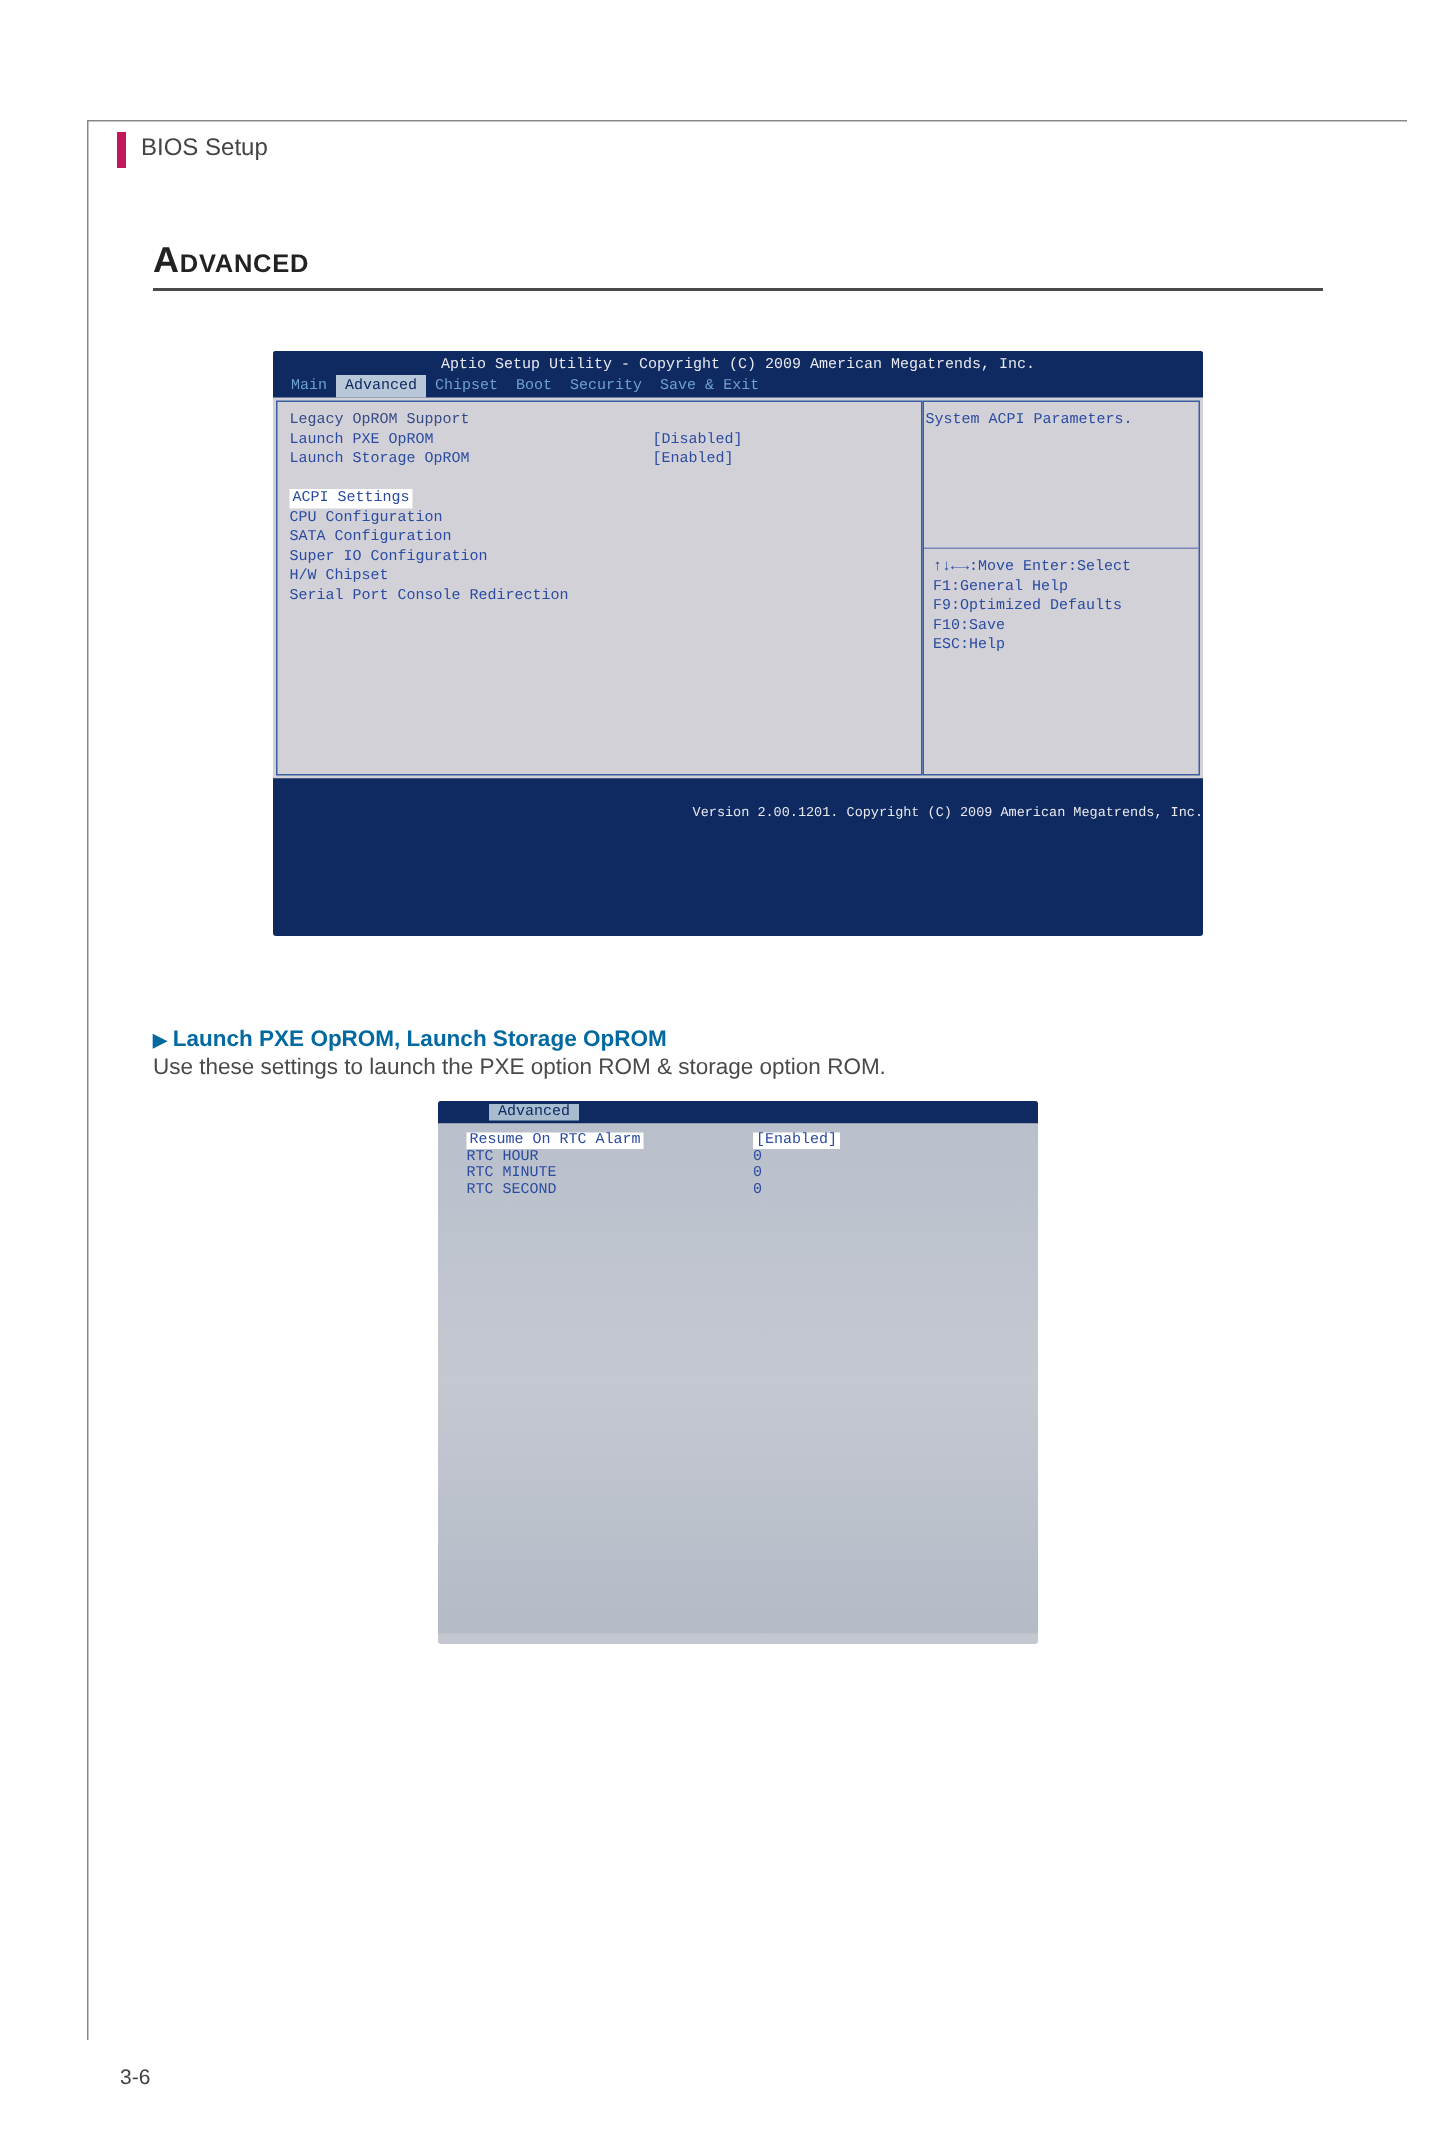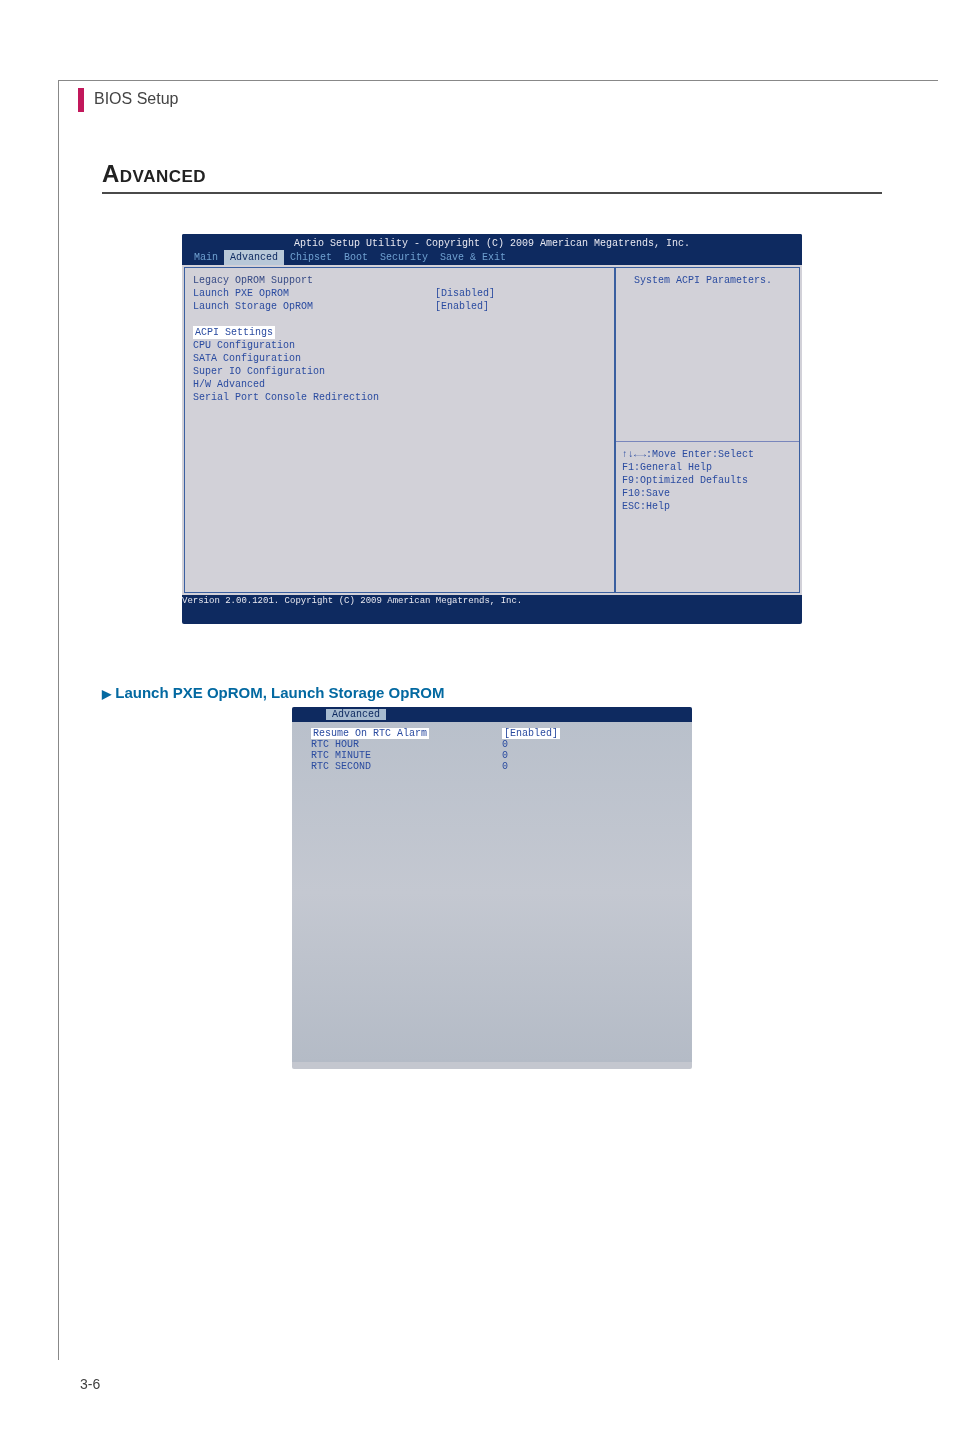--- a/index.html
+++ b/index.html
@@ -89,21 +89,21 @@
     color: #6fa0d0;
     font-family: Liberation Mono, monospace;
   }
   .bios-tabs span { padding: 1px 6px; }
   .bios-tabs .active {
     background: #b8c8d8;
     color: #0e2a60;
   }
   .bios-body {
     display: flex;
-    height: 330px;
+    height: 254px;
     background: #d2d1d8;
   }
   .bios-left {
     flex: 1;
     border: 1px solid #3a5fa0;
     margin: 2px 0 2px 2px;
     padding: 6px 8px;
     color: #2a4ba0;
     position: relative;
   }
@@ -121,35 +121,35 @@
   }
   .bios-right {
     width: 185px;
     border: 1px solid #3a5fa0;
     margin: 2px 2px 2px 0;
     display: flex;
     flex-direction: column;
   }
   .bios-right .desc {
     flex: 1;
-    padding: 6px 18px;
+    padding: 6px 1px;
     color: #2a4ba0;
     border-bottom: 1px solid #7986bc;
   }
   .bios-right .keys {
     padding: 6px 6px;
     color: #2a4ba0;
     height: 150px;
   }
   .bios-bottom {
     background: #0e2a60;
-    text-align: left;
+    text-align: right;
     color: #e8e8f0;
     font-size: 9px;
-    padding: 1px 0;
+    padding: 18px 0;
   }
   .val-col {
     position: absolute;
     left: 250px;
     top: 6px;
     color: #2a4ba0;
   }
 
   
   .tri-heading {
@@ -251,21 +251,21 @@
         <div class="group-title">Legacy OpROM Support</div>
         <div class="row-item">Launch PXE OpROM</div>
         <div class="row-item">Launch Storage OpROM</div>
         <br>
         <div class="highlight-row">
           <span class="highlight">ACPI Settings</span>
         </div>
         <div class="row-item">CPU Configuration</div>
         <div class="row-item">SATA Configuration</div>
         <div class="row-item">Super IO Configuration</div>
-        <div class="row-item">H/W Advanced</div>
+        <div class="row-item">H/W Chipset</div>
         <div class="row-item">Serial Port Console Redirection</div>
 
         <div class="val-col">
           <div>&nbsp;</div>
           <div>[Disabled]</div>
           <div>[Enabled]</div>
         </div>
       </div>
       <div class="bios-right">
         <div class="desc">System ACPI Parameters.</div>
@@ -277,20 +277,21 @@
           <div>ESC:Help</div>
         </div>
       </div>
     </div>
     <div class="bios-bottom">Version 2.00.1201. Copyright (C) 2009 American Megatrends, Inc.</div>
   </div>
 
   <div class="tri-heading">
     <span class="tri">▶</span><span>Launch PXE OpROM, Launch Storage OpROM</span>
   </div>
+  <div class="body-text">Use these settings to launch the PXE option ROM &amp; storage option ROM.</div>
 
 
   <div class="bios2">
     <div class="tabs2">
       <span style="width:30px;"></span>
       <span class="active">Advanced</span>
     </div>
     <div class="body2">
       <div class="row2"><span class="hl-label">Resume On RTC Alarm</span></div>
       <div class="row2">RTC HOUR</div>

